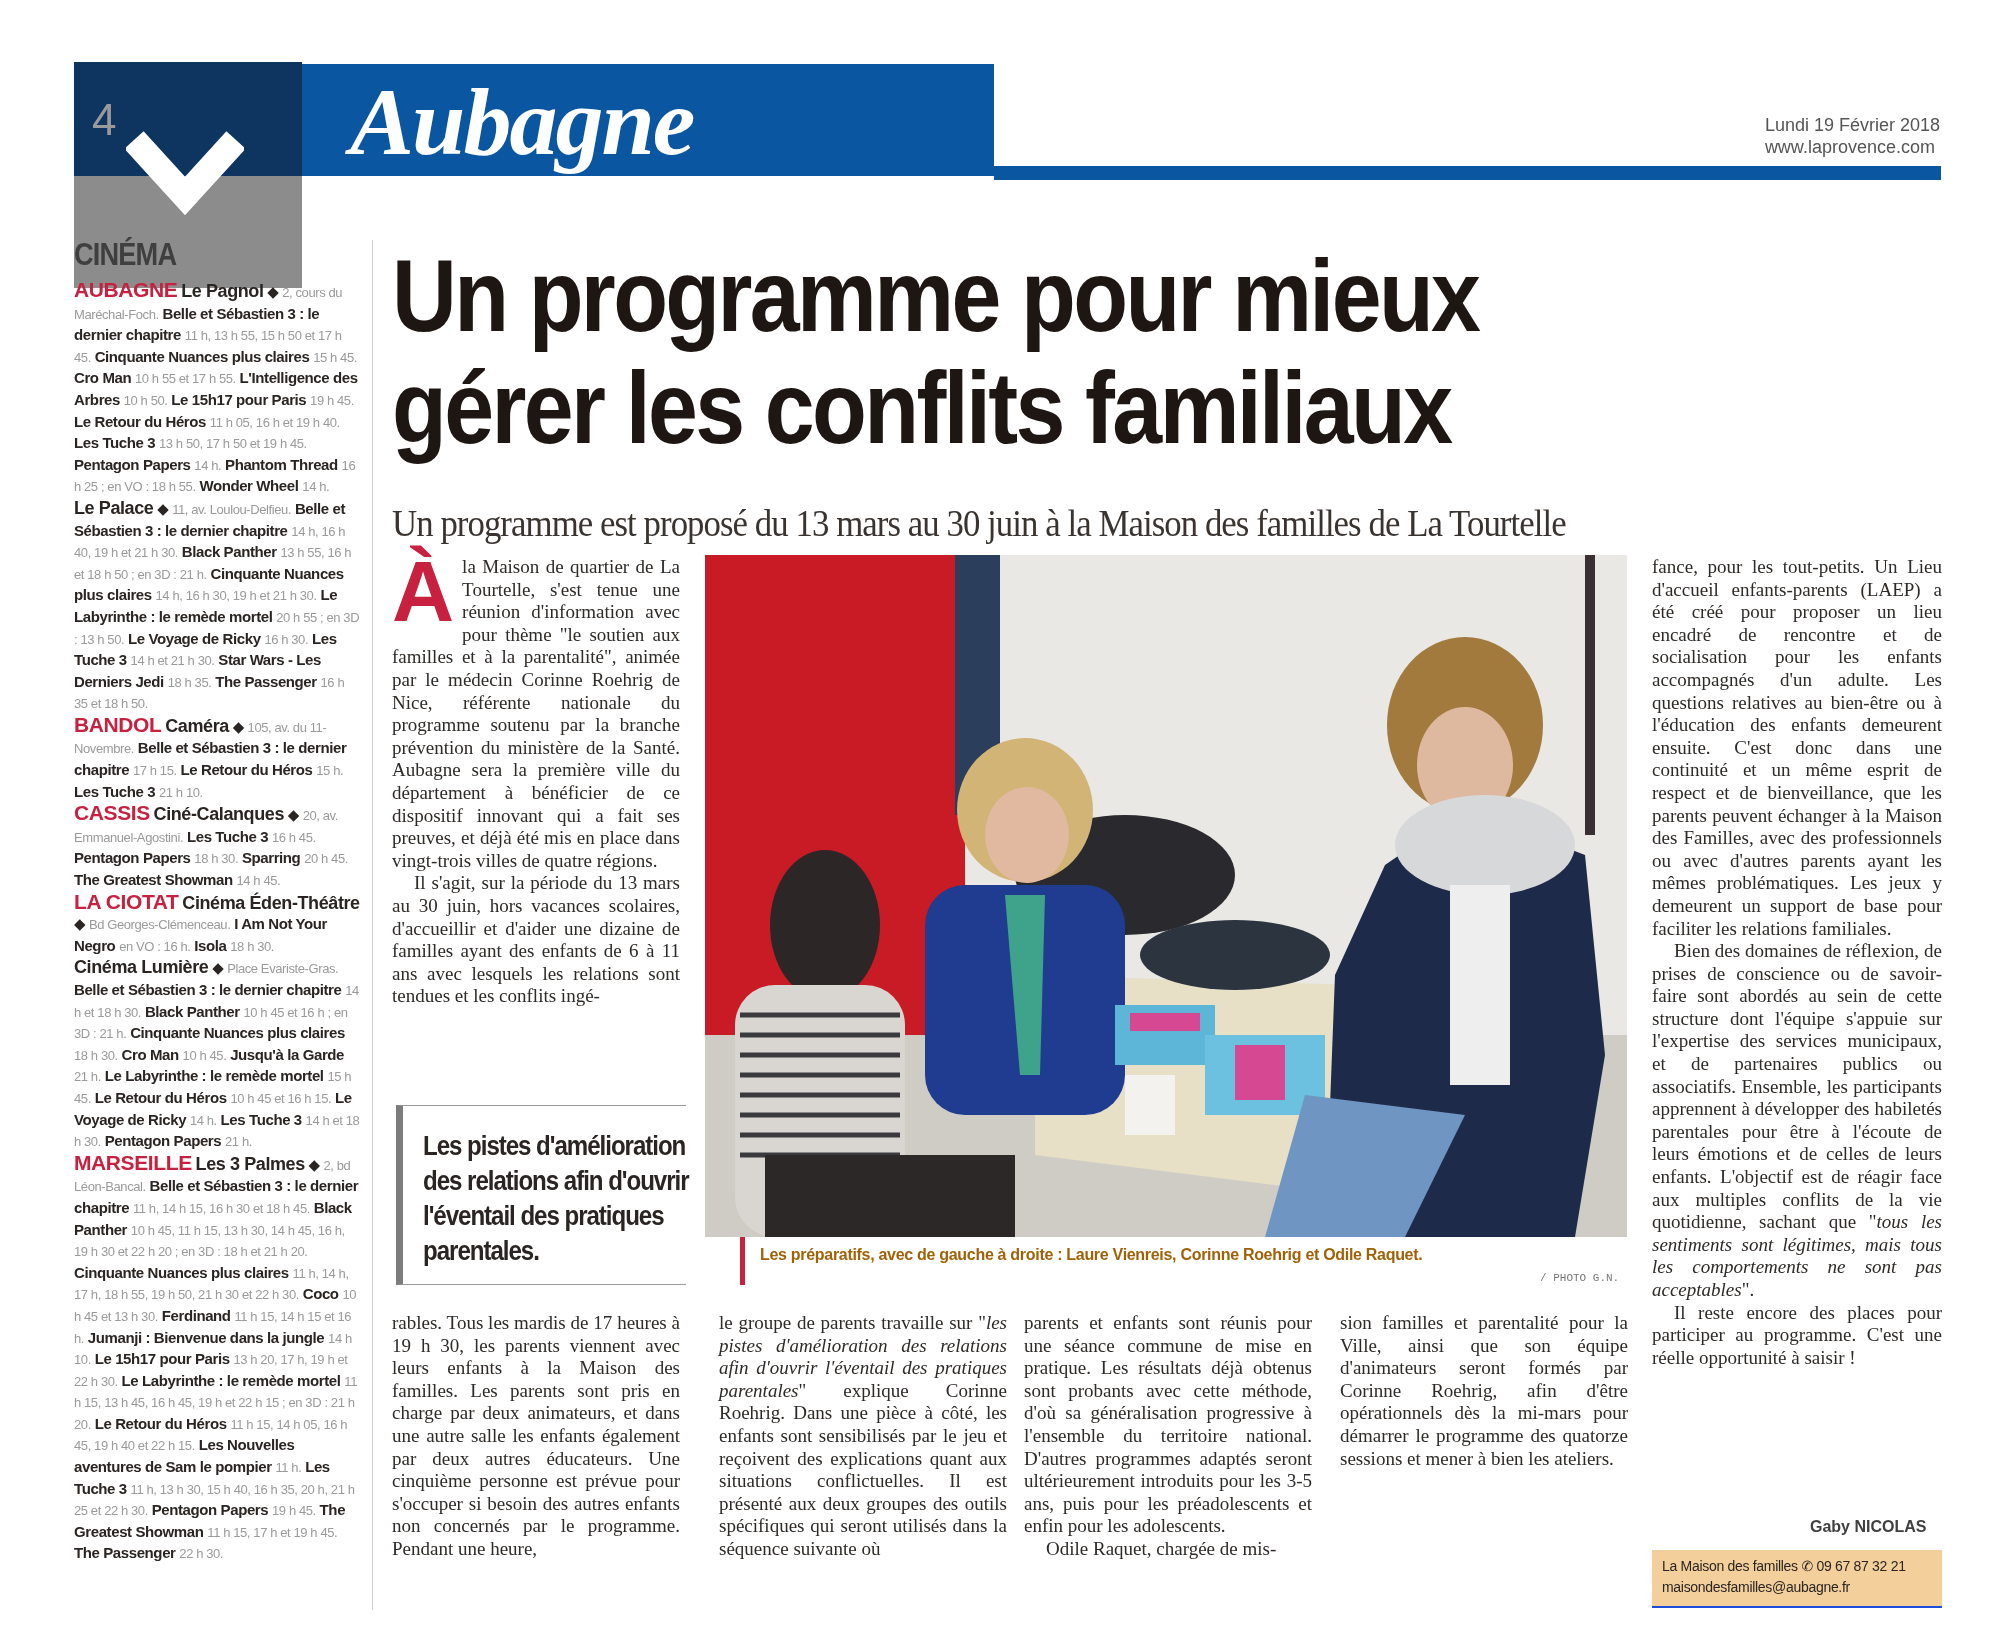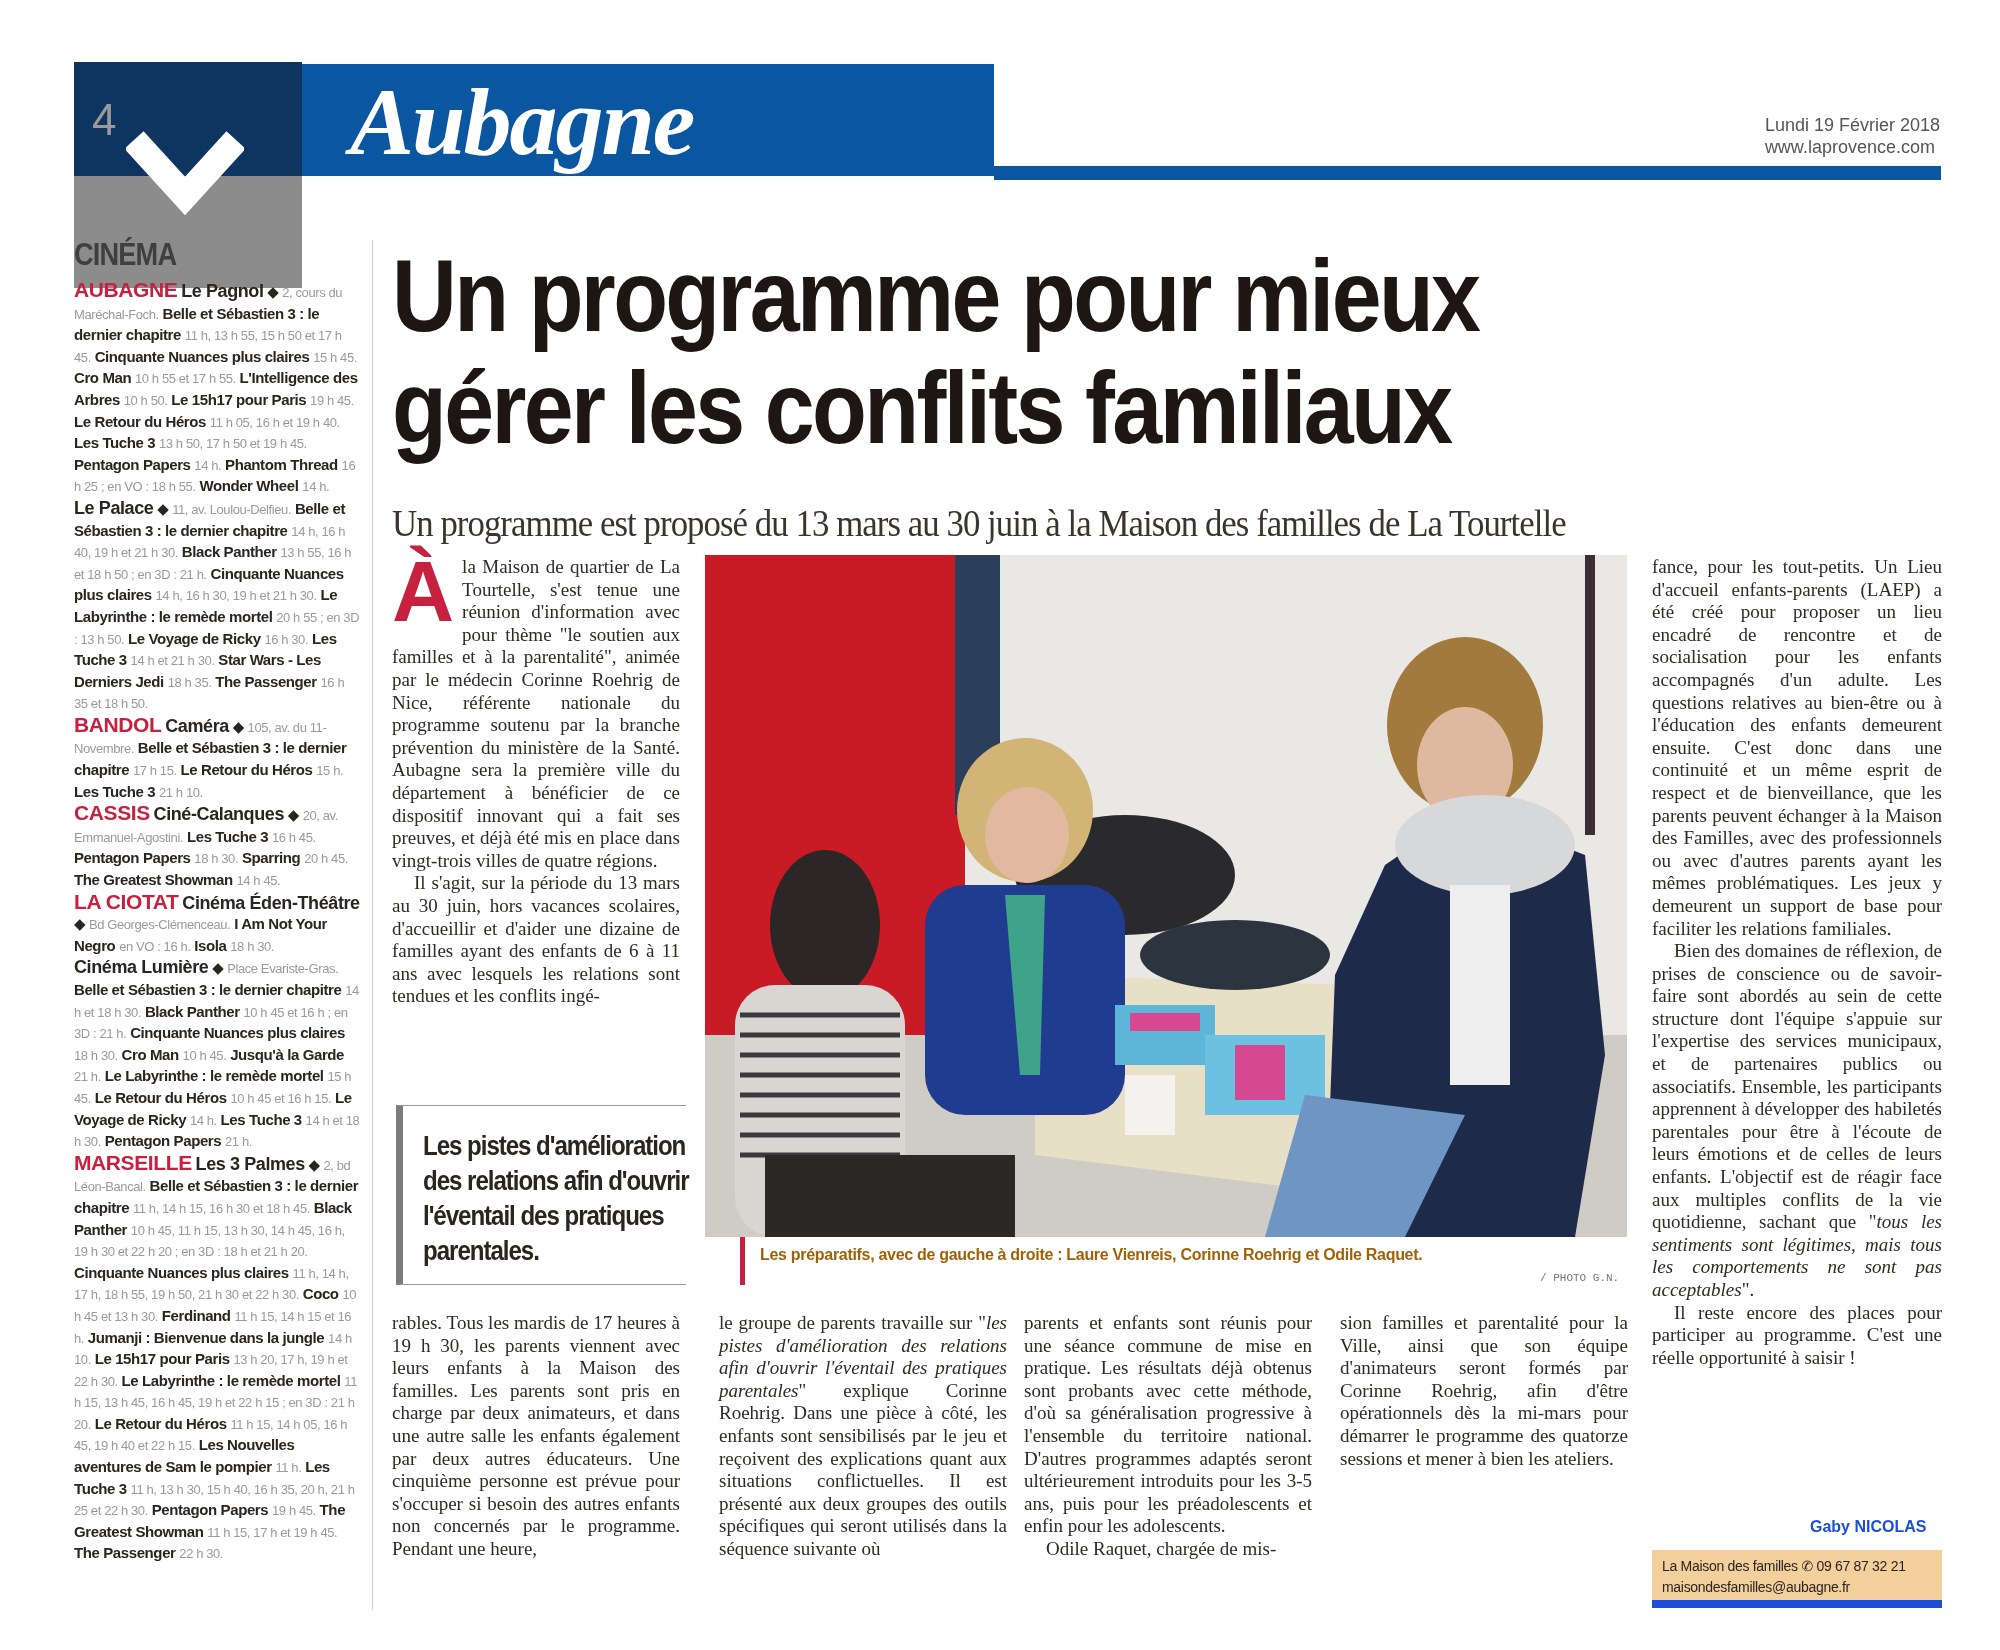--- a/index.html
+++ b/index.html
@@ -39,22 +39,22 @@
   
   .pullquote { position: absolute; left: 396px; top: 1105px; width: 290px; height: 180px; border-left: 7px solid #7c7c7c; border-top: 1px solid #9a9a9a; border-bottom: 1px solid #9a9a9a; padding: 22px 0 0 20px; }
   .pullquote-text { font-family: "Liberation Sans", sans-serif; font-weight: bold; font-size: 28px; line-height: 35px; color: #2a2522; letter-spacing: -1.2px; transform: scaleX(0.86); transform-origin: left; width: 320px; }
 
   
   .photo { position: absolute; left: 705px; top: 555px; width: 922px; height: 682px; overflow: hidden; background: #e7e6e3; }
   .caption-bar { position: absolute; left: 740px; top: 1237px; width: 5px; height: 48px; background: #c8213f; }
   .caption { position: absolute; left: 760px; top: 1246px; font-family: "Liberation Sans", sans-serif; font-weight: bold; font-size: 16px; color: #a16207; letter-spacing: -0.3px; }
   .credit { position: absolute; left: 1540px; top: 1272px; font-family: Liberation Mono, monospace; font-size: 11px; color: #777; }
 
-  .byline { position: absolute; left: 1810px; top: 1518px; font-family: "Liberation Sans", sans-serif; font-weight: bold; font-size: 16px; color: #1d4ed8; }
-  .infobox { position: absolute; left: 1652px; top: 1550px; width: 290px; height: 58px; background: #f3cf9c; border-bottom: 8px solid #1d4ed8; padding: 6px 10px; font-family: "Liberation Sans", sans-serif; font-size: 14px; line-height: 21px; color: #2a2522; letter-spacing: -0.3px; }
+  .byline { position: absolute; left: 1810px; top: 1518px; font-family: "Liberation Sans", sans-serif; font-weight: bold; font-size: 16px; color: #404040; }
+  .infobox { position: absolute; left: 1652px; top: 1550px; width: 290px; height: 58px; background: #f3cf9c; border-bottom: 2px solid #1d4ed8; padding: 6px 10px; font-family: "Liberation Sans", sans-serif; font-size: 14px; line-height: 21px; color: #2a2522; letter-spacing: -0.3px; }
 </style>
 </head>
 <body>
 
 <div class="page-num-box"></div>
 <div class="page-num-box-gray"></div>
 <div class="page-num">4</div>
 <svg class="chevron" viewBox="0 0 118 100">
   <polyline points="8,22 59,78 110,22" fill="none" stroke="#ffffff" stroke-width="26" stroke-linejoin="miter"></polyline>
 </svg>

